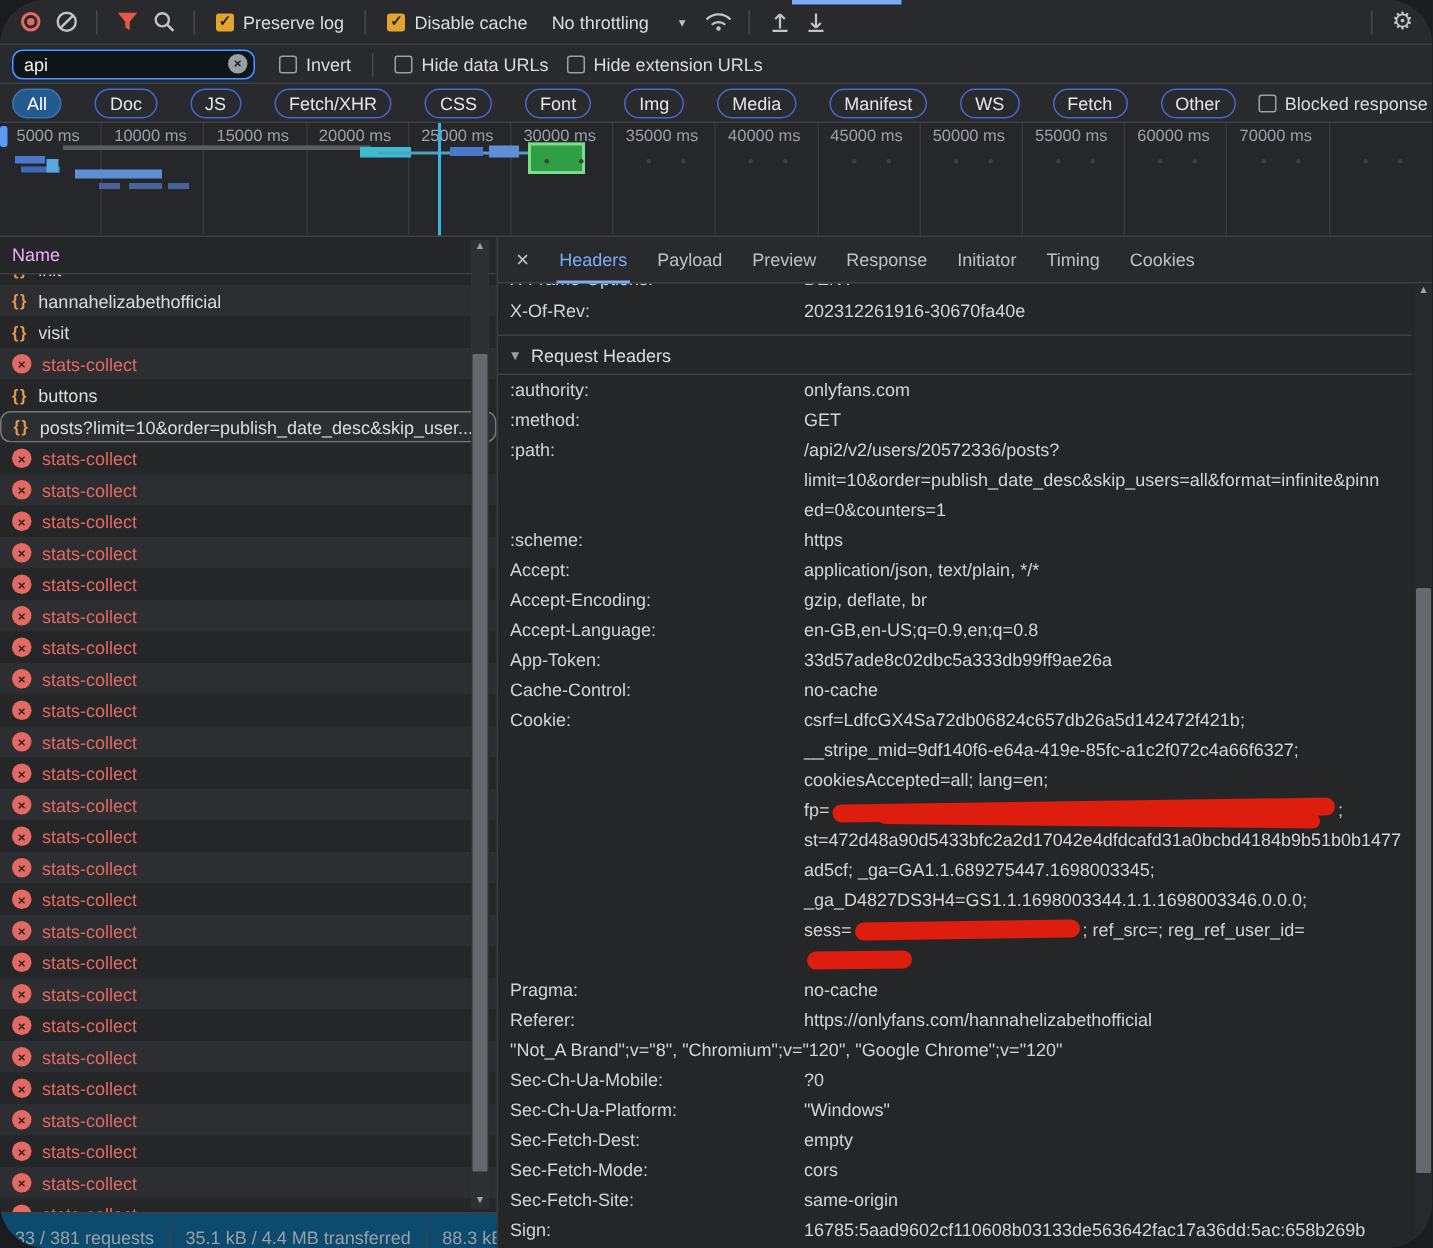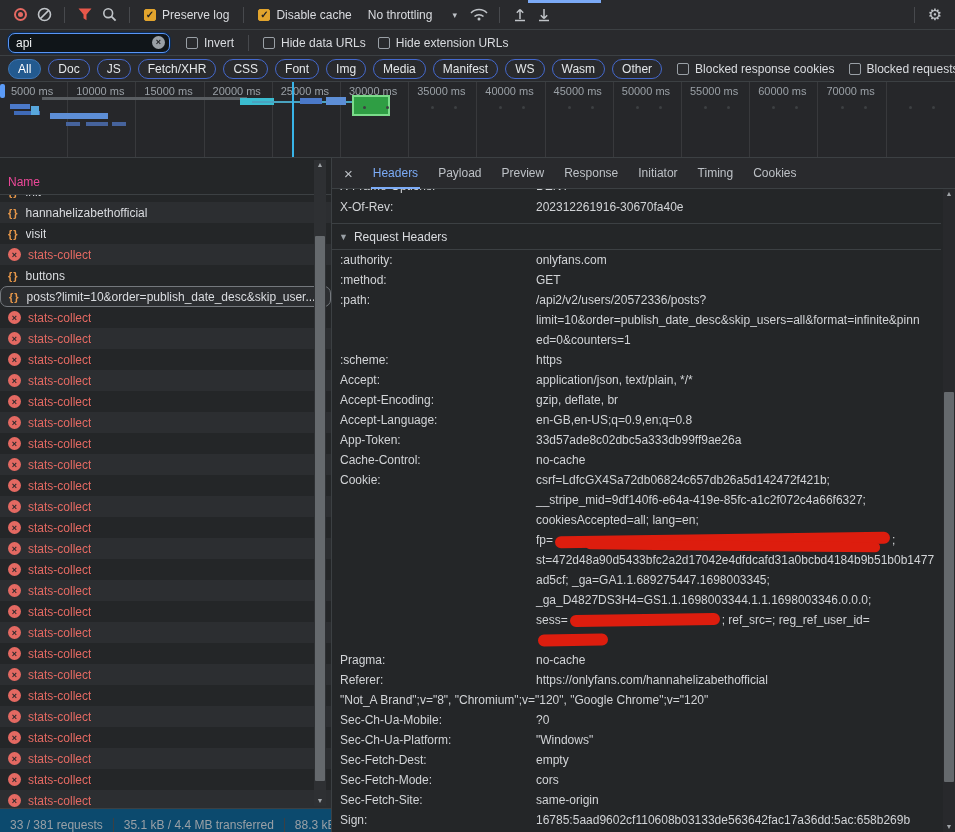--- a/index.html
+++ b/index.html
@@ -1,20 +1,20 @@
 <!DOCTYPE html>
 <html style="--bg: #242628; --accent-blue: #7cacf8; --checkbox-orange: #e2a42d; --error-red: #e46962; --redact-red: #dd1d0e; --selected-pill-bg: #235a8f; --pill-border: #4468cc; --green-box: #2f9e44; --cyan-line: #38b4e8;"><head>
 <meta charset="utf-8">
 <style>
   html,body{margin:0;padding:0;background:#1b1c1e;}
   *{box-sizing:border-box;}
   .app{
     position:relative;width:955px;height:832px;overflow:hidden;
     background:var(--bg,#242628);
-    font-family:"Liberation Sans",sans-serif;font-size:12px;color:#dadce0;
+    font-family:"Liberation Sans",sans-serif;font-size:12px;color:#dadce0;border-radius:30px;
   }
   .vsep{width:1px;height:16px;background:#47494d;margin:0 8px;flex:none;}
   
   .tb1{height:30px;display:flex;align-items:center;padding:0 8px;background:#292a2d;border-bottom:1px solid #3c4043;position:relative;}
   .tb1 .icon-btn{display:flex;align-items:center;justify-content:center;width:24px;height:24px;flex:none;cursor:pointer;}
   .rec{width:13px;height:13px;border:2px solid var(--error-red,#e8574a);border-radius:50%;position:relative;}
   .rec::after{content:"";position:absolute;left:2px;top:2px;width:5px;height:5px;border-radius:50%;background:var(--error-red,#e8574a);}
   .cb{width:12px;height:12px;border:1.5px solid #9aa0a6;border-radius:2px;flex:none;display:inline-flex;align-items:center;justify-content:center;background:transparent;}
   .cb.checked{background:var(--checkbox-orange,#e2a42d);border-color:var(--checkbox-orange,#e2a42d);color:#202124;font-size:10px;font-weight:bold;}
   .cb.checked::after{content:"✓";line-height:1;}
@@ -28,37 +28,37 @@
   .tb2{height:26px;display:flex;align-items:center;padding:0 8px;background:#292a2d;border-bottom:1px solid #3c4043;}
   .searchbox{position:relative;width:162px;height:20px;flex:none;margin-right:10px;}
   .searchbox input{
     width:100%;height:100%;background:#101519;border:1px solid #5a95f5;border-radius:7px;
     color:#f1f3f4;font:12px "Liberation Sans",sans-serif;padding:0 22px 0 7px;outline:none;
     box-shadow:0 0 0 1px #0d2c55;
   }
   .clearx{position:absolute;right:5px;top:3px;width:13px;height:13px;border-radius:50%;background:#9aa0a6;color:#202124;font-size:9px;font-weight:bold;display:flex;align-items:center;justify-content:center;cursor:pointer;}
   
   .tb3{height:26px;display:flex;align-items:center;padding:0 8px;background:#292a2d;border-bottom:1px solid #3c4043;}
-  .pills{display:flex;align-items:flex-start;gap:7px;}
+  .pills{display:flex;align-items:flex-start;gap:22px;}
   .pill{
     padding:1px 9px;border:1px solid var(--pill-border,#4468cc);border-radius:10px;color:#e4e7ea;
     white-space:nowrap;cursor:pointer;line-height:16px;
   }
   .pill.active{background:var(--selected-pill-bg,#235a8f);border-color:#3d74b3;color:#ffffff;}
   .tb3 .cb-group{margin:0 7px;}
   
   .timeline{position:relative;height:76px;background:#26272a;border-bottom:1px solid #3c4043;overflow:hidden;}
   .tl-cols{display:flex;height:100%;}
   .tl-col{width:68.21px;flex:none;border-right:1px solid #38393c;padding:3px 3px 0 0;text-align:center;color:#9aa0a6;font-size:11px;white-space:nowrap;overflow:hidden;}
   .wf{position:absolute;}
   .tl-dot{position:absolute;width:3px;height:3px;border-radius:50%;background:#3d4043;}
   
   .main{display:flex;height:674px;}
   .left{width:332px;flex:none;border-right:1px solid #3c4043;display:flex;flex-direction:column;position:relative;background:var(--bg,#242628);}
-  .name-header{height:25px;line-height:24px;padding-left:8px;border-bottom:1px solid #3c4043;color:#ec4899;flex:none;margin-top:12px;}
+  .name-header{height:25px;line-height:24px;padding-left:8px;border-bottom:1px solid #3c4043;color:#f0abfc;flex:none;}
   .req-list{flex:1;position:relative;overflow:hidden;}
   .req-rows{position:absolute;left:0;right:0;top:-14px;}
   .req-row{height:21px;display:flex;align-items:center;gap:7px;padding:0 8px;white-space:nowrap;overflow:hidden;cursor:pointer;}
   .req-row:nth-child(odd){background:#242628;}
   .req-row:nth-child(even){background:#2c2e31;}
   .req-row.err .req-label{color:var(--error-red,#e57368);}
   .req-row.selected{border:1px solid #74787d;border-radius:7px;}
   .i-json{color:#e8984a;font-weight:bold;font-size:11px;flex:none;letter-spacing:1px;}
   .i-err{width:13px;height:13px;border-radius:50%;background:var(--error-red,#e46962);color:#26282b;font-size:9px;font-weight:bold;display:flex;align-items:center;justify-content:center;flex:none;}
   .req-label{overflow:hidden;text-overflow:ellipsis;}
@@ -184,21 +184,21 @@
         <div class="pill active">All</div>
         <div class="pill">Doc</div>
         <div class="pill">JS</div>
         <div class="pill">Fetch/XHR</div>
         <div class="pill">CSS</div>
         <div class="pill">Font</div>
         <div class="pill">Img</div>
         <div class="pill">Media</div>
         <div class="pill">Manifest</div>
         <div class="pill">WS</div>
-        <div class="pill">Wasm</div>
+        <div class="pill">Fetch</div>
         <div class="pill">Other</div>
       </div>
     <div id="type-checkboxes" style="display:flex;align-items:center;margin-left:8px;">
         <label class="cb-group">
           <span class="cb"></span>
           <span>Blocked response cookies</span>
         </label>
         <label class="cb-group">
           <span class="cb"></span>
           <span>Blocked requests</span>

